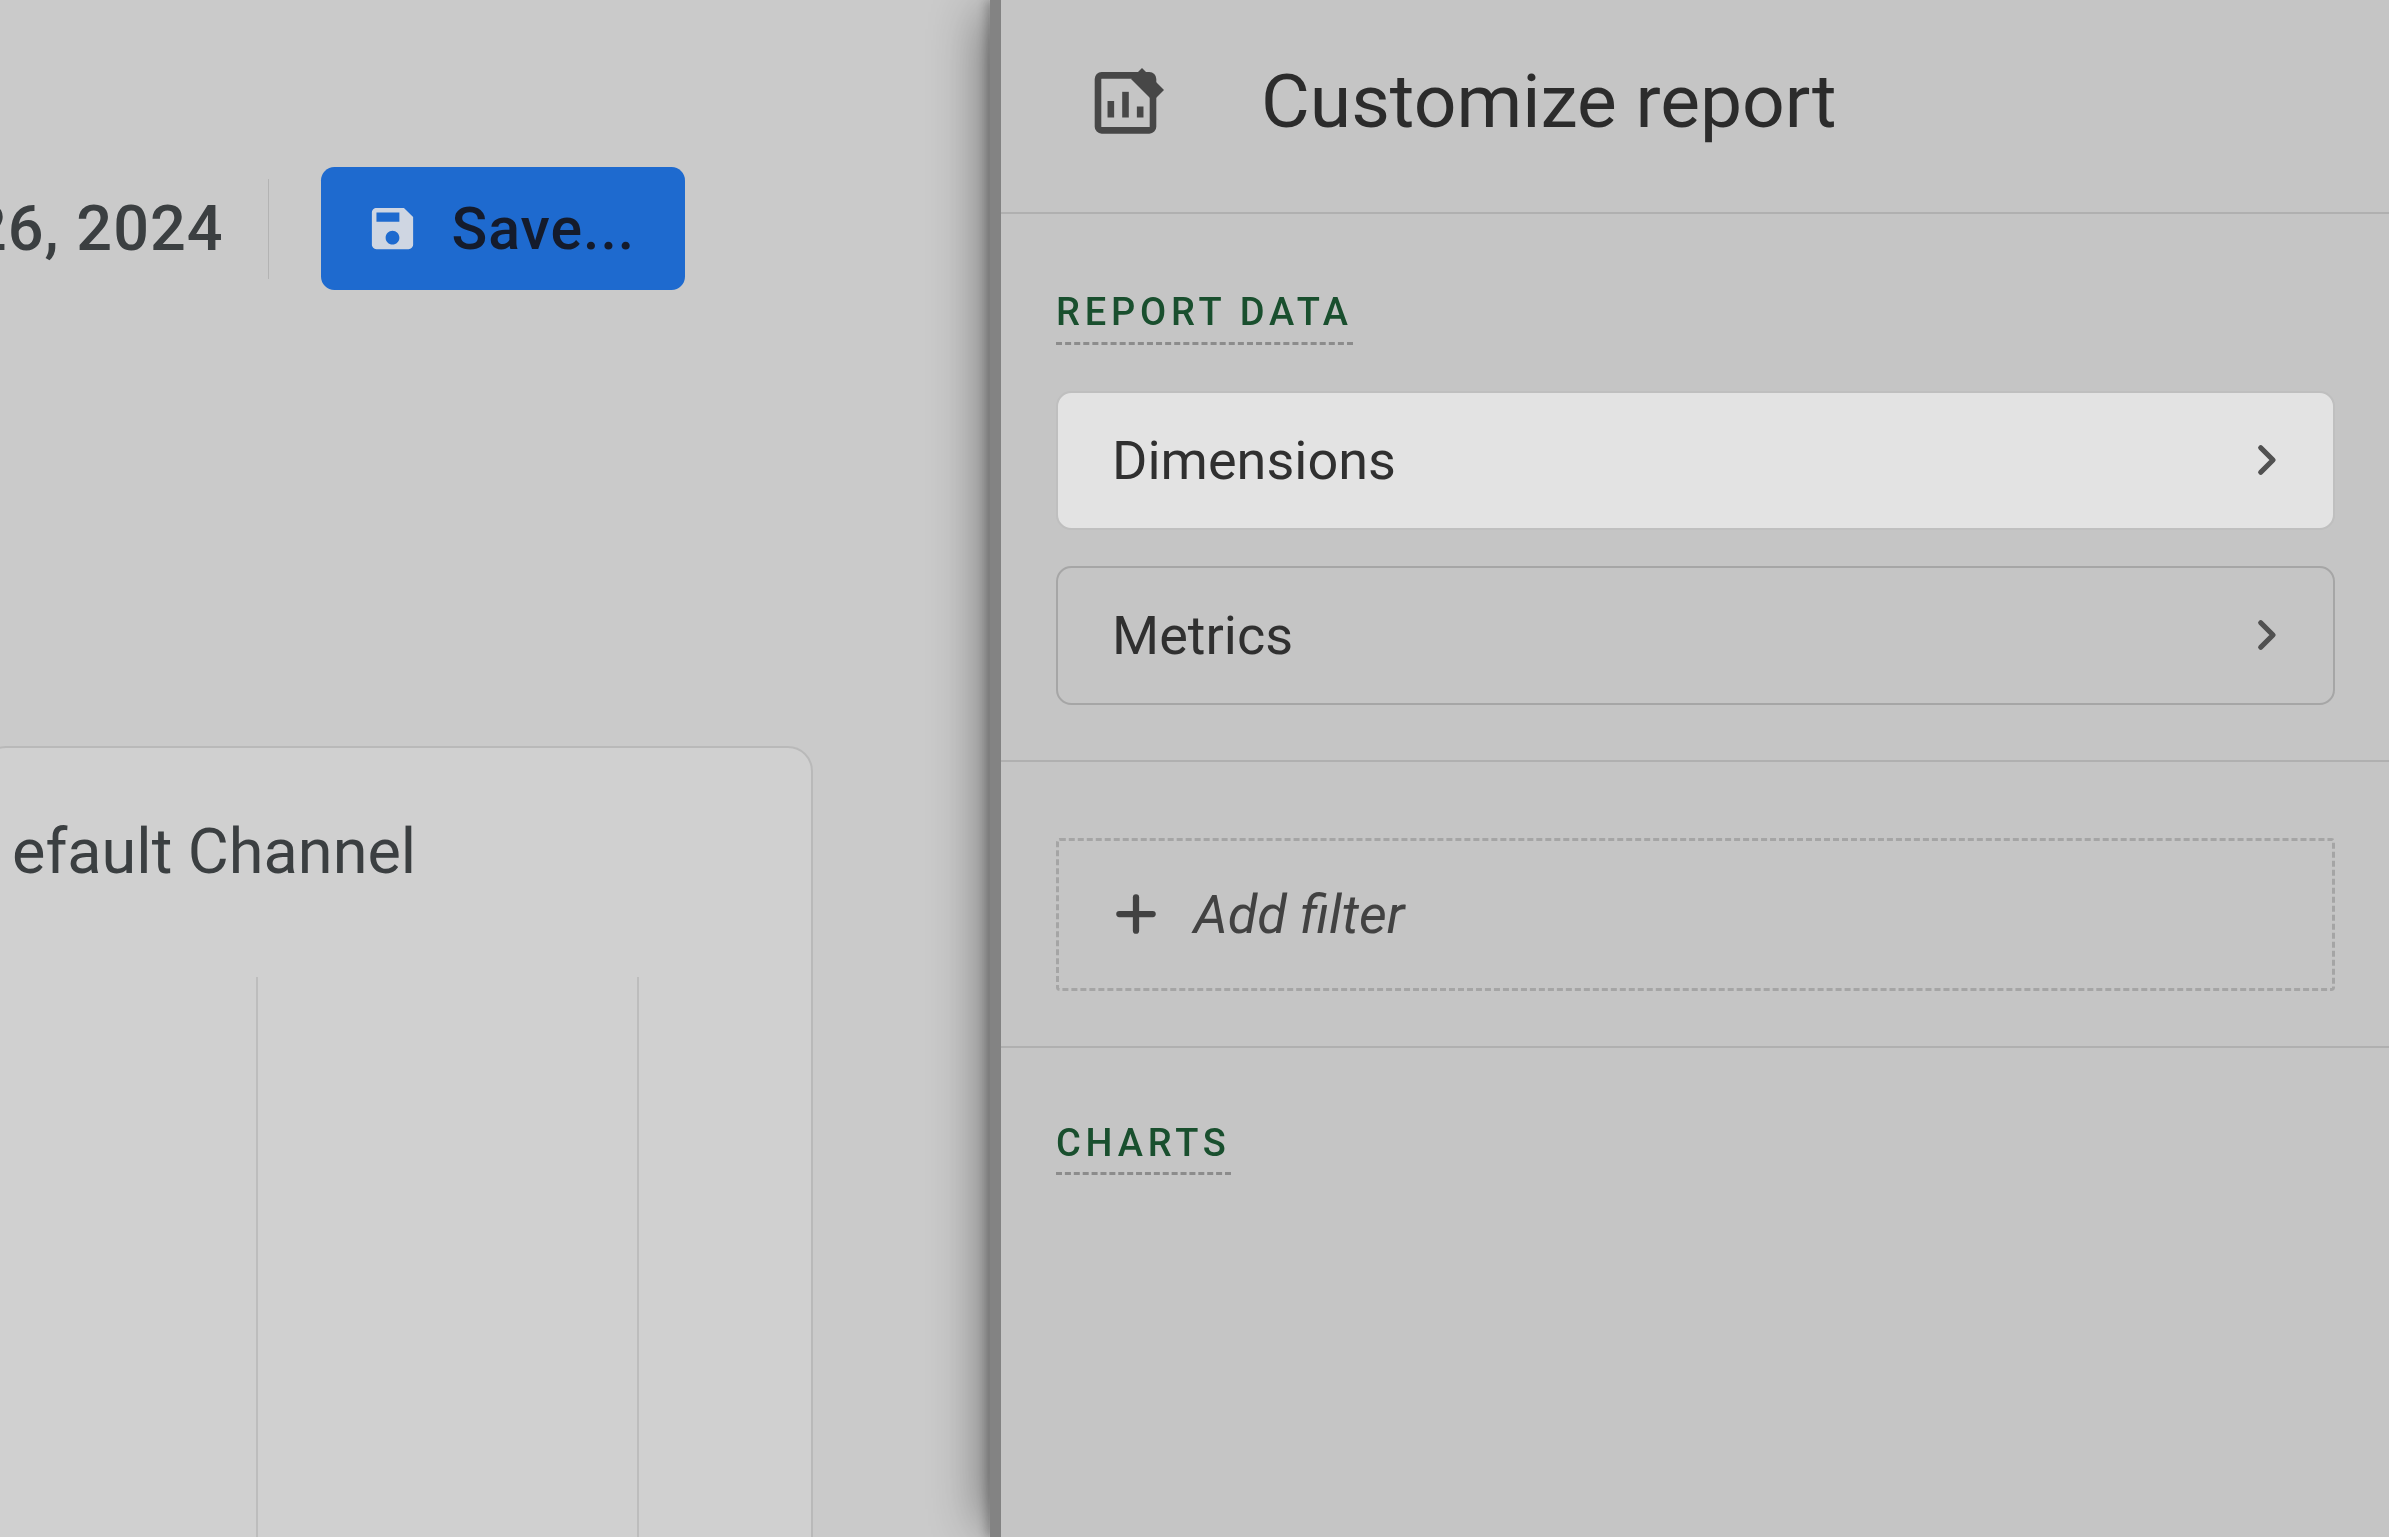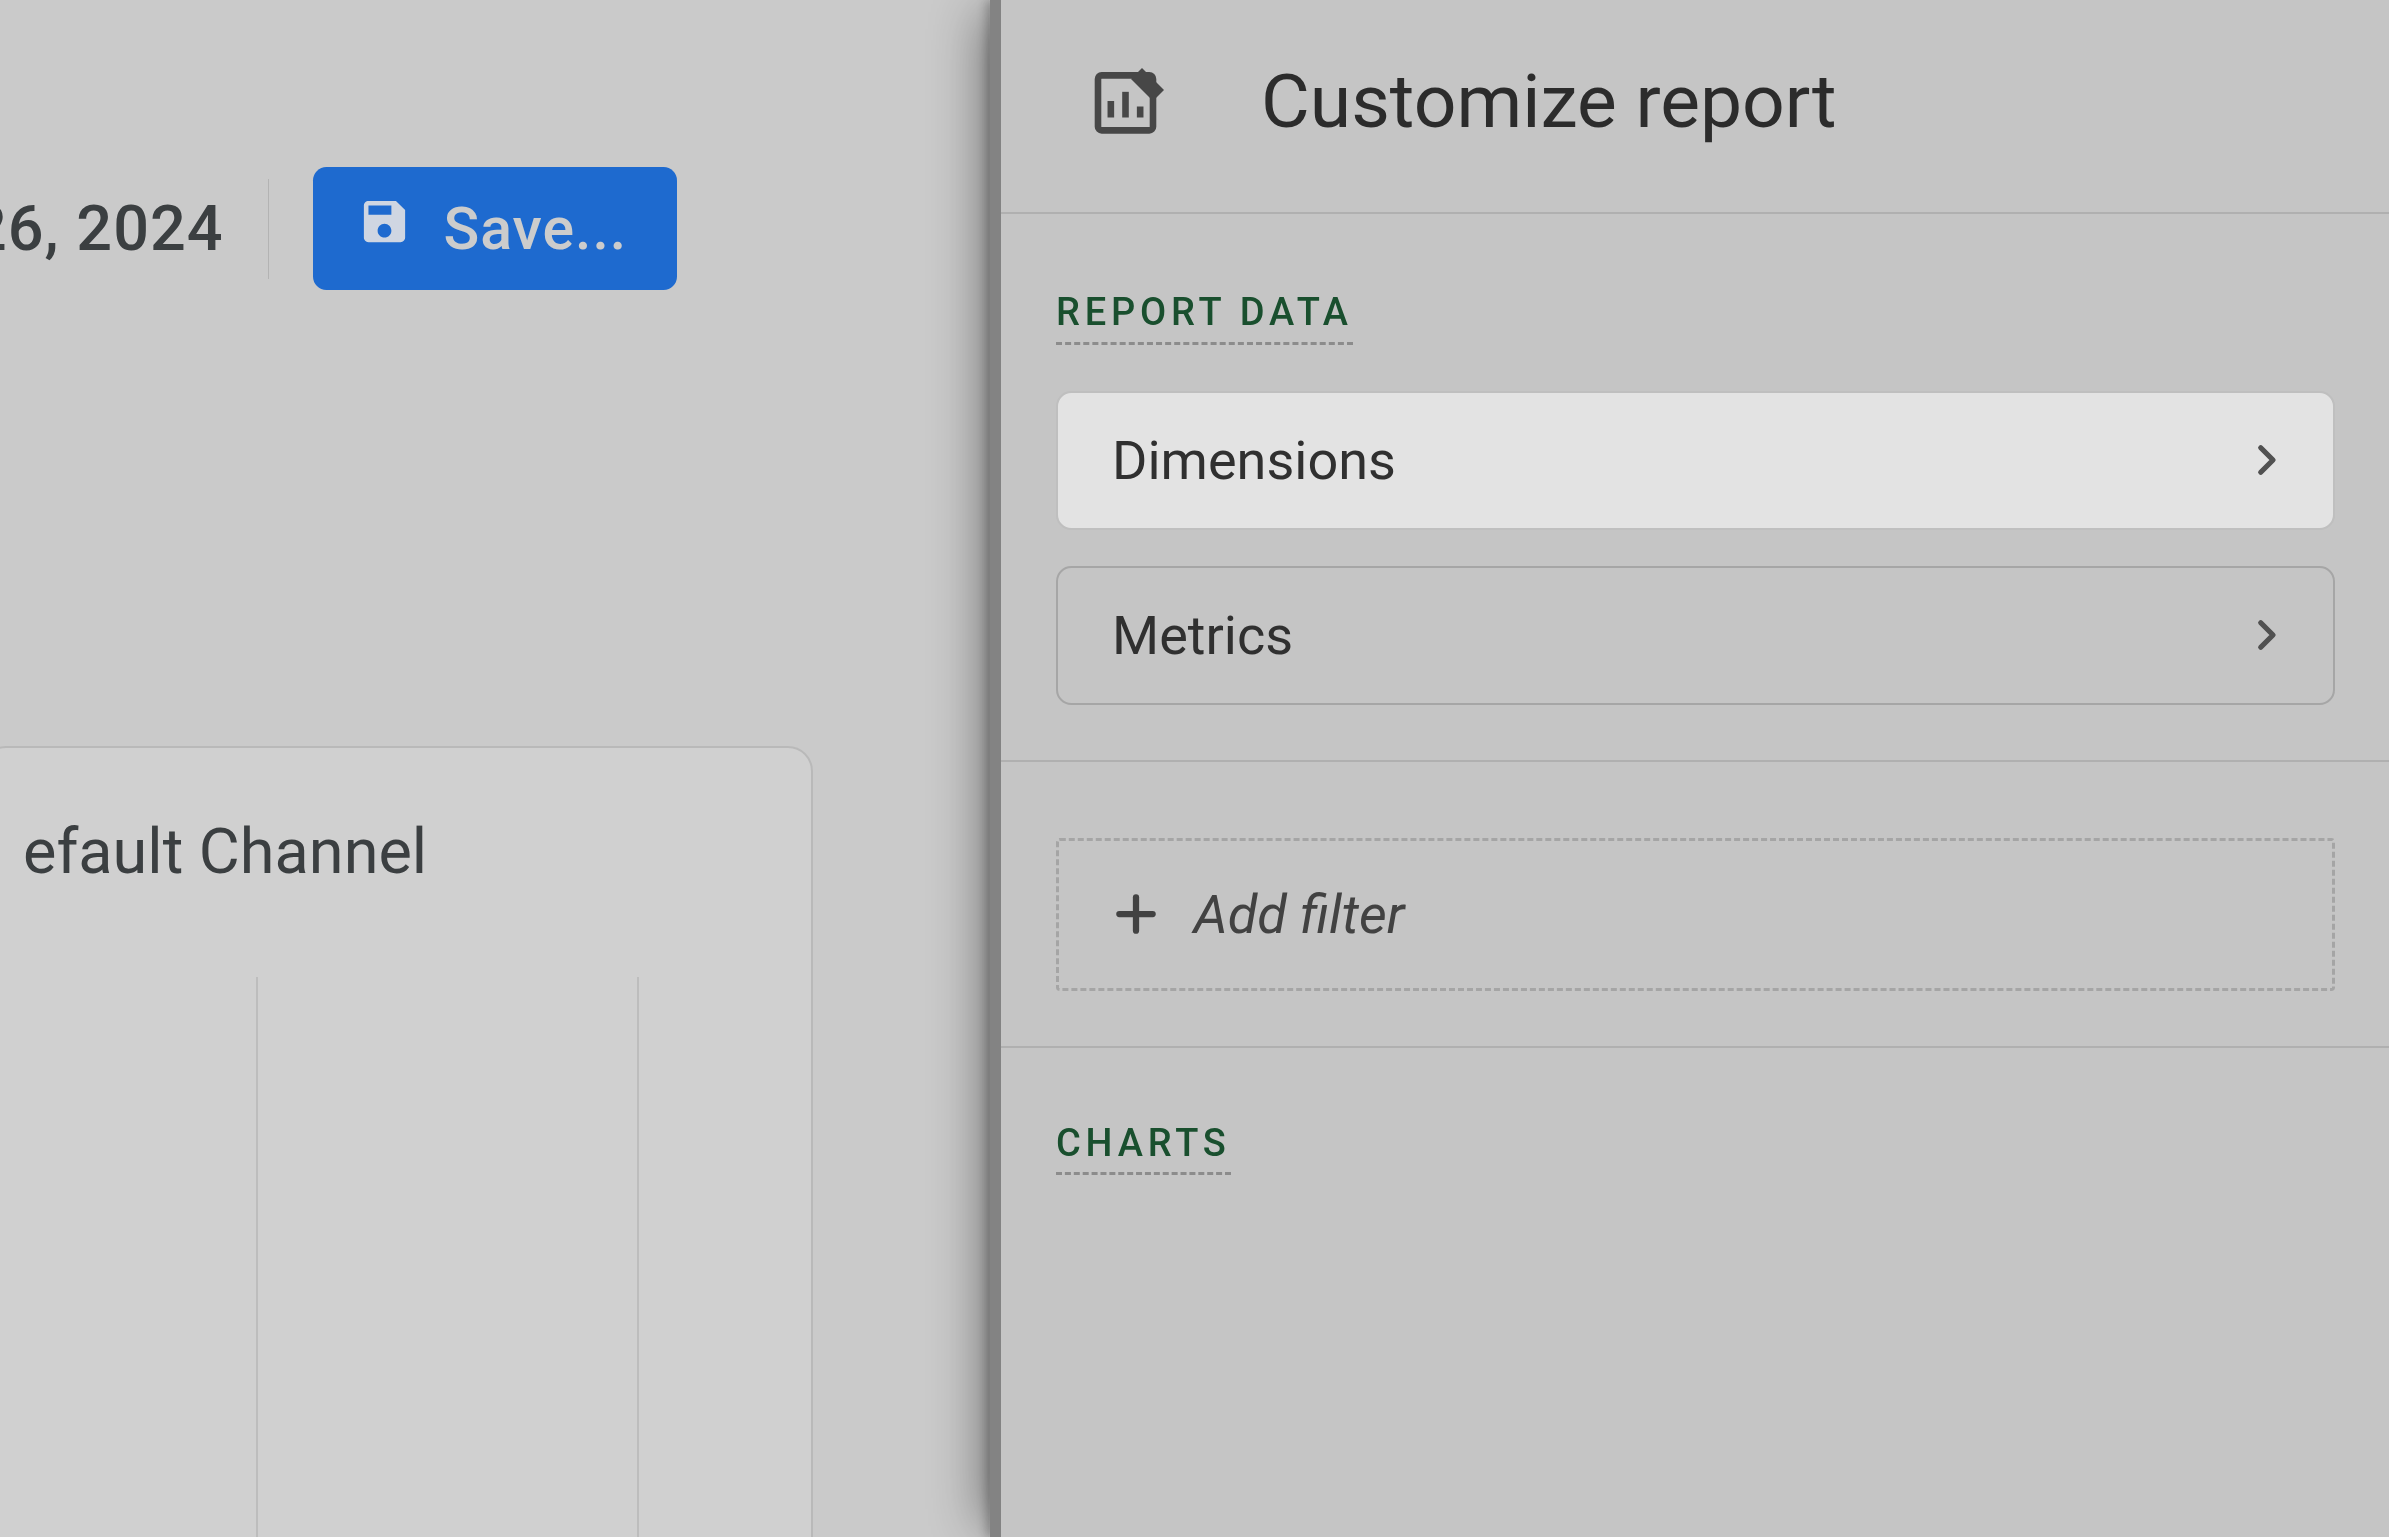--- a/index.html
+++ b/index.html
@@ -37,48 +37,50 @@
     margin-left: -29px;
     white-space: nowrap;
   }
   .vdiv {
     width: 1.9px;
     height: 100px;
     background: #c8c8c8;
   }
   .save-btn {
     display: flex;
+    align-items: center;
     gap: 31px;
     background: #1a73e8;
-    color: #e5e5e5;
+    color: #0f172a;
     border: none;
     border-radius: 13.4px;
     padding: 27px 50px 27px 44px;
     font-size: 59px;
     font-weight: 500;
     cursor: pointer;
     font-family: inherit;
     letter-spacing: 1px;
+    margin-left: 8px;
   }
   .save-btn svg { width: 55px; height: 55px; fill: #e8f0fe; }
 
   .chart-card {
     position: absolute;
     left: -19px;
     top: 746px;
     width: 832px;
     height: 956px;
     background: #e9e9e9;
     border: 2.9px solid #cfcfcf;
     border-radius: 25px;
   }
   .chart-title-fragment {
     position: absolute;
     top: 67px;
-    left: 40px;
+    left: 29px;
     font-size: 63px;
     color: #3c4043;
     font-weight: 400;
     white-space: nowrap;
   }
   .chart-grid {
     position: absolute;
     top: 229px;
     left: 0;
     right: 0;

